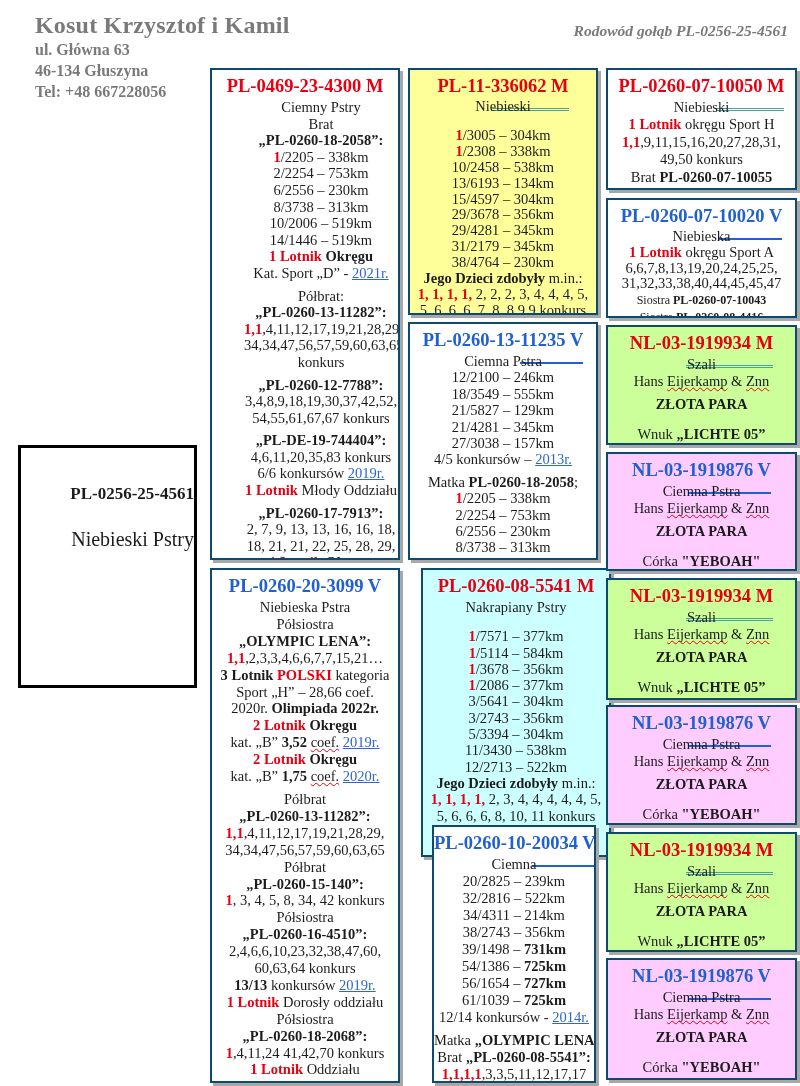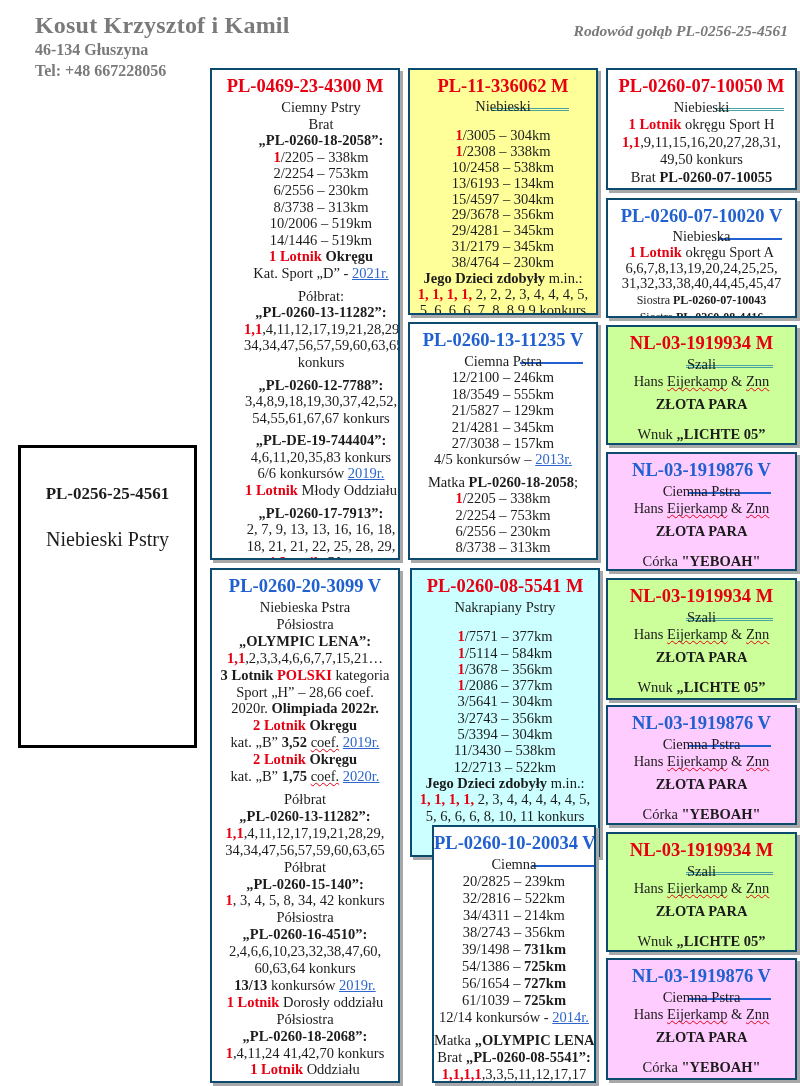--- a/index.html
+++ b/index.html
@@ -11,22 +11,22 @@
   
   .breeder{position:absolute;left:35px;top:12px;color:var(--gray,#7a7a7a);}
   .breeder-name{font-size:24px;font-weight:bold;letter-spacing:.2px;}
   .breeder-line{font-size:16px;font-weight:bold;margin-top:1px;line-height:20px;}
   .ped-title{
     position:absolute;right:12px;top:22px;color:var(--gray,#7a7a7a);
     font-size:15.5px;font-weight:bold;font-style:italic;
   }
   
   .main-box{
-    position:absolute;left:18px;top:445px;width:179px;height:303px;
-    border:3px solid #000;box-sizing:border-box;background:#fff;text-align:center;
+    position:absolute;left:18px;top:445px;width:179px;height:243px;
+    border:3px solid #000;box-sizing:border-box;background:#fff;text-align:right;
   }
   .main-ring{font-size:17px;font-weight:bold;margin-top:36px;}
   .main-desc{font-size:20px;margin-top:24px;}
   
   .pbox{
     position:absolute;box-sizing:border-box;background:#fff;
     border:2px solid #0c4a6e;box-shadow:3px 3px 0 #a8a8a8;
     overflow:hidden;text-align:center;
   }
   .bg-yellow{background:var(--bgyellow,#ffff99);}
@@ -46,20 +46,21 @@
   .seg-b{font-weight:bold;}
   .seg-l{color:var(--link,#2e66cc);text-decoration:underline;}
   .seg-q{text-decoration:underline;text-decoration-style:wavy;text-decoration-color:var(--red,#e60012);text-decoration-thickness:1px;text-decoration-skip-ink:none;}
   .seg-sm{font-size:12px;}
 </style>
 </head>
 <body>
 
 <div class="breeder">
   <div class="breeder-name">Kosut Krzysztof i Kamil</div>
+  <div class="breeder-line">ul. Główna 63</div>
   <div class="breeder-line">46-134 Głuszyna</div>
   <div class="breeder-line">Tel: +48 667228056</div>
 </div>
 <div class="ped-title">Rodowód gołąb PL-0256-25-4561</div>
 
 <div class="main-box">
   <div class="main-ring">PL-0256-25-4561</div>
   <div class="main-desc">Niebieski Pstry</div>
 </div>
 
@@ -161,21 +162,21 @@
         <div class="line"><span>27/3038 – 157km</span></div>
         <div class="line"><span>4/5 konkursów – </span><span class="seg-l">2013r.</span></div>
         <div class="line sp1"><span>Matka </span><span class="seg-b">PL-0260-18-2058</span><span>;</span></div>
         <div class="line"><span class="seg-r">1</span><span>/2205 – 338km</span></div>
         <div class="line"><span>2/2254 – 753km</span></div>
         <div class="line"><span>6/2556 – 230km</span></div>
         <div class="line"><span>8/3738 – 313km</span></div>
         <div class="line"><span>10/2006 – 519km</span></div>
       </div>
     </div>
-    <div class="pbox bg-cyan" style="left: 410px; top: 568px; width: 190px; height: 289px;">
+    <div class="pbox bg-cyan" style="left: 421px; top: 568px; width: 190px; height: 289px;">
       <div class="box-title t-red"><span>PL-0260-08-5541 M</span></div>
       <div class="box-lines" style="line-height: 16.3px;">
         <div class="line"><span>Nakrapiany Pstry</span></div>
         <div class="line sp2"><span class="seg-r">1</span><span>/7571 – 377km</span></div>
         <div class="line"><span class="seg-r">1</span><span>/5114 – 584km</span></div>
         <div class="line"><span class="seg-r">1</span><span>/3678 – 356km</span></div>
         <div class="line"><span class="seg-r">1</span><span>/2086 – 377km</span></div>
         <div class="line"><span>3/5641 – 304km</span></div>
         <div class="line"><span>3/2743 – 356km</span></div>
         <div class="line"><span>5/3394 – 304km</span></div>

